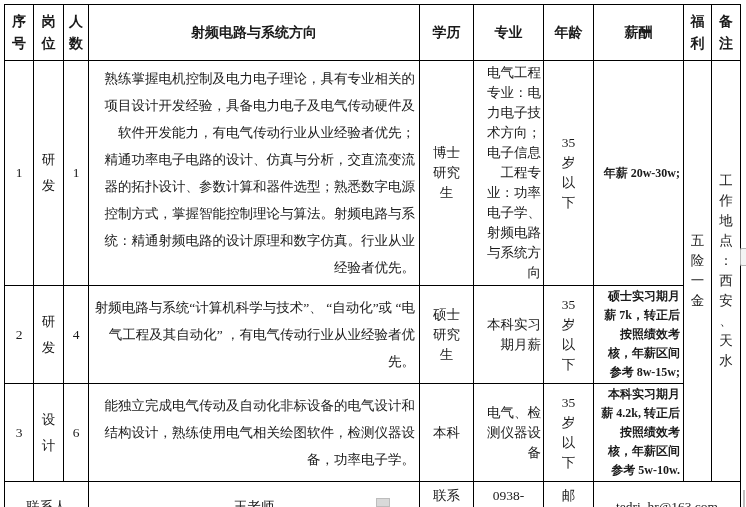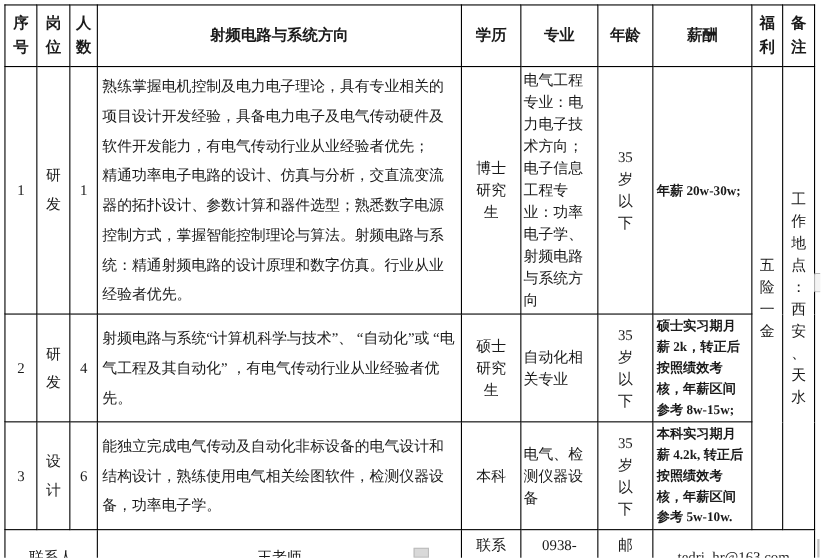--- a/index.html
+++ b/index.html
@@ -18,21 +18,21 @@
     padding:1px 3px;
     vertical-align:middle;
     font-size:13.5px;
     line-height:20px;
     font-weight:normal;
     overflow:hidden;
     word-break:break-all;
   }
   tr.hdr th{font-weight:bold;font-size:14px;line-height:22px;text-align:center;}
   .ctr{text-align:center;}
-  .lft{text-align:left;}
+  .lft{text-align:right;}
   .pre{white-space:pre-line;}
   .duty{line-height:27px;padding:2px 4px;}
   .major{padding:2px 2px;line-height:20px;margin-left:48px;}
   .salary{font-size:12px;line-height:19px;padding:1px 3px;font-weight:bold;}
   .vpos{line-height:26px;}
   .vmerge{line-height:20px;}
   .contact td{line-height:21px;}
   .squig{
     text-decoration:underline;
     text-decoration-style:wavy;
@@ -121,26 +121,26 @@
 
   <tr style="height:97px">
     <td class="ctr">2</td>
     <td class="ctr pre vpos">研
 发</td>
     <td class="ctr">4</td>
     <td class="lft pre duty">射频电路与系统“计算机科学与技术”、 “自动化”或 “电气工程及其自动化” ，有电气传动行业从业经验者优先。</td>
     <td class="ctr pre">硕士
 研究
 生</td>
-    <td class="lft major">自动化相关专业</td>
+    <td class="lft major">本科实习期月薪</td>
     <td class="ctr pre">35
 岁
 以
 下</td>
-    <td class="lft salary">硕士实习期月薪 2k，转正后按照绩效考核，年薪区间参考 8w-15w;</td>
+    <td class="lft salary">硕士实习期月薪 7k，转正后按照绩效考核，年薪区间参考 8w-15w;</td>
   </tr>
 
   <tr style="height:97px">
     <td class="ctr">3</td>
     <td class="ctr pre vpos">设
 计</td>
     <td class="ctr">6</td>
     <td class="lft pre duty">能独立完成电气传动及自动化非标设备的电气设计和结构设计，熟练使用电气相关绘图软件，检测仪器设备，功率电子学。</td>
     <td class="ctr">本科</td>
     <td class="lft major">电气、检测仪器设备</td>

